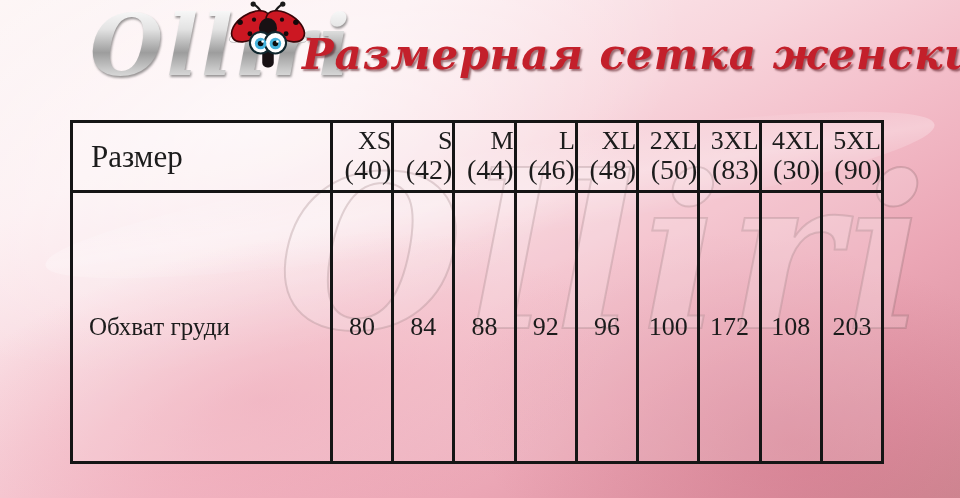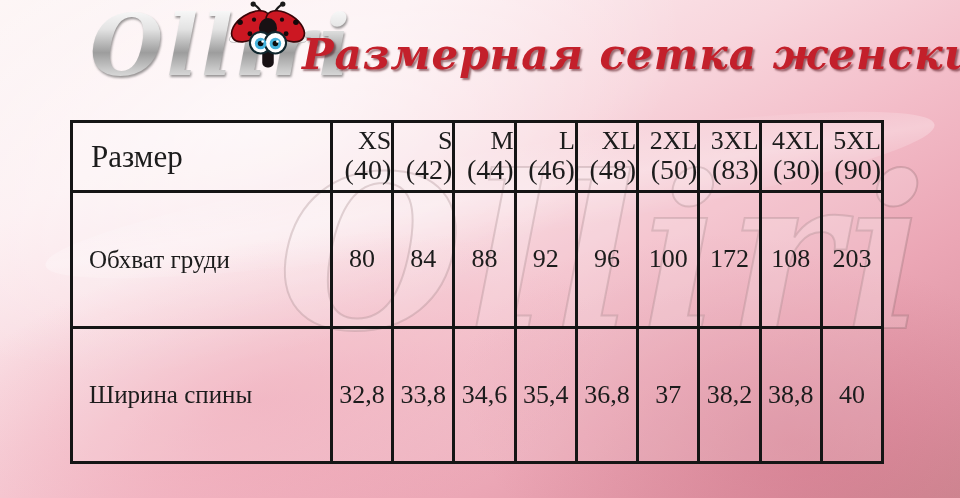--- a/index.html
+++ b/index.html
@@ -179,28 +179,16 @@
           <td>80</td>
           <td>84</td>
           <td>88</td>
           <td>92</td>
           <td>96</td>
           <td>100</td>
           <td>172</td>
           <td>108</td>
           <td>203</td>
         </tr>
-        <tr>
-          <th class="row-label">Ширина спины</th>
-          <td>32,8</td>
-          <td>33,8</td>
-          <td>34,6</td>
-          <td>35,4</td>
-          <td>36,8</td>
-          <td>37</td>
-          <td>38,2</td>
-          <td>38,8</td>
-          <td>40</td>
-        </tr>
       </tbody>
   </table>
 
 </div>
 
 </body></html>

